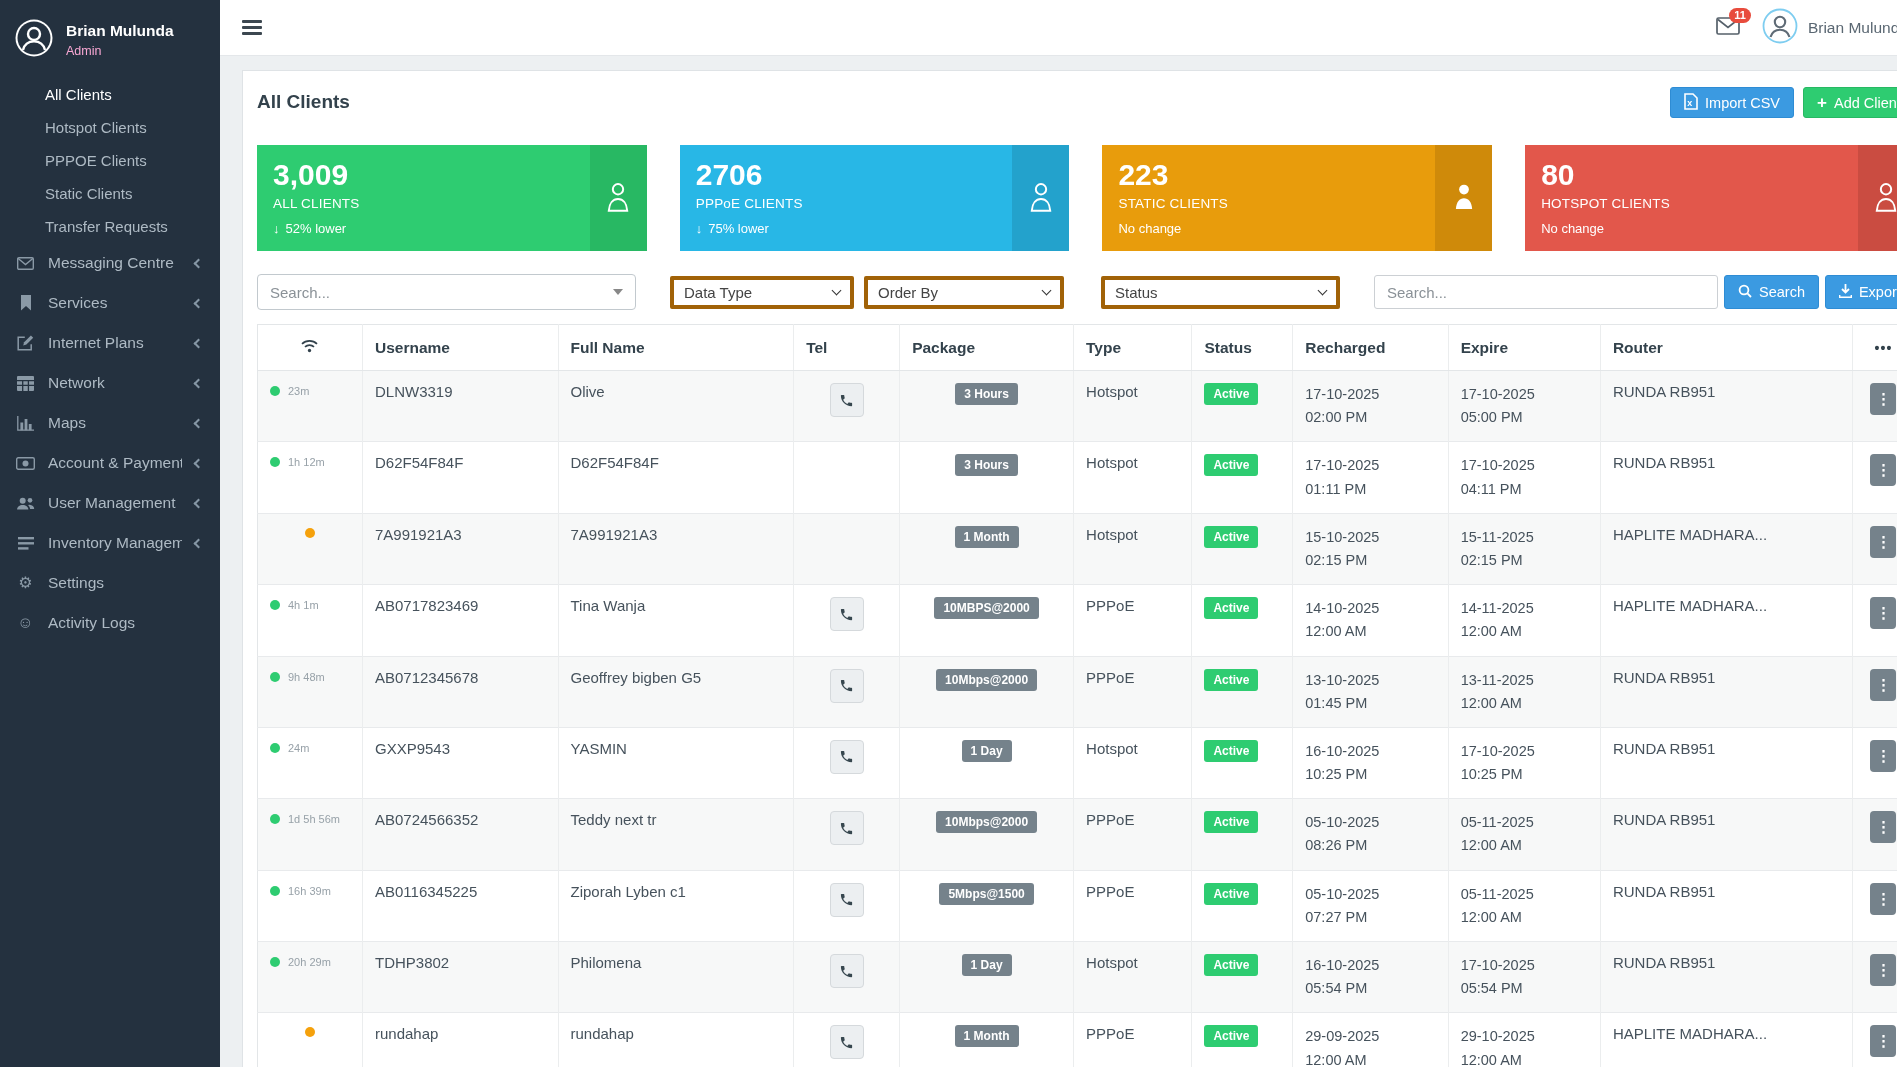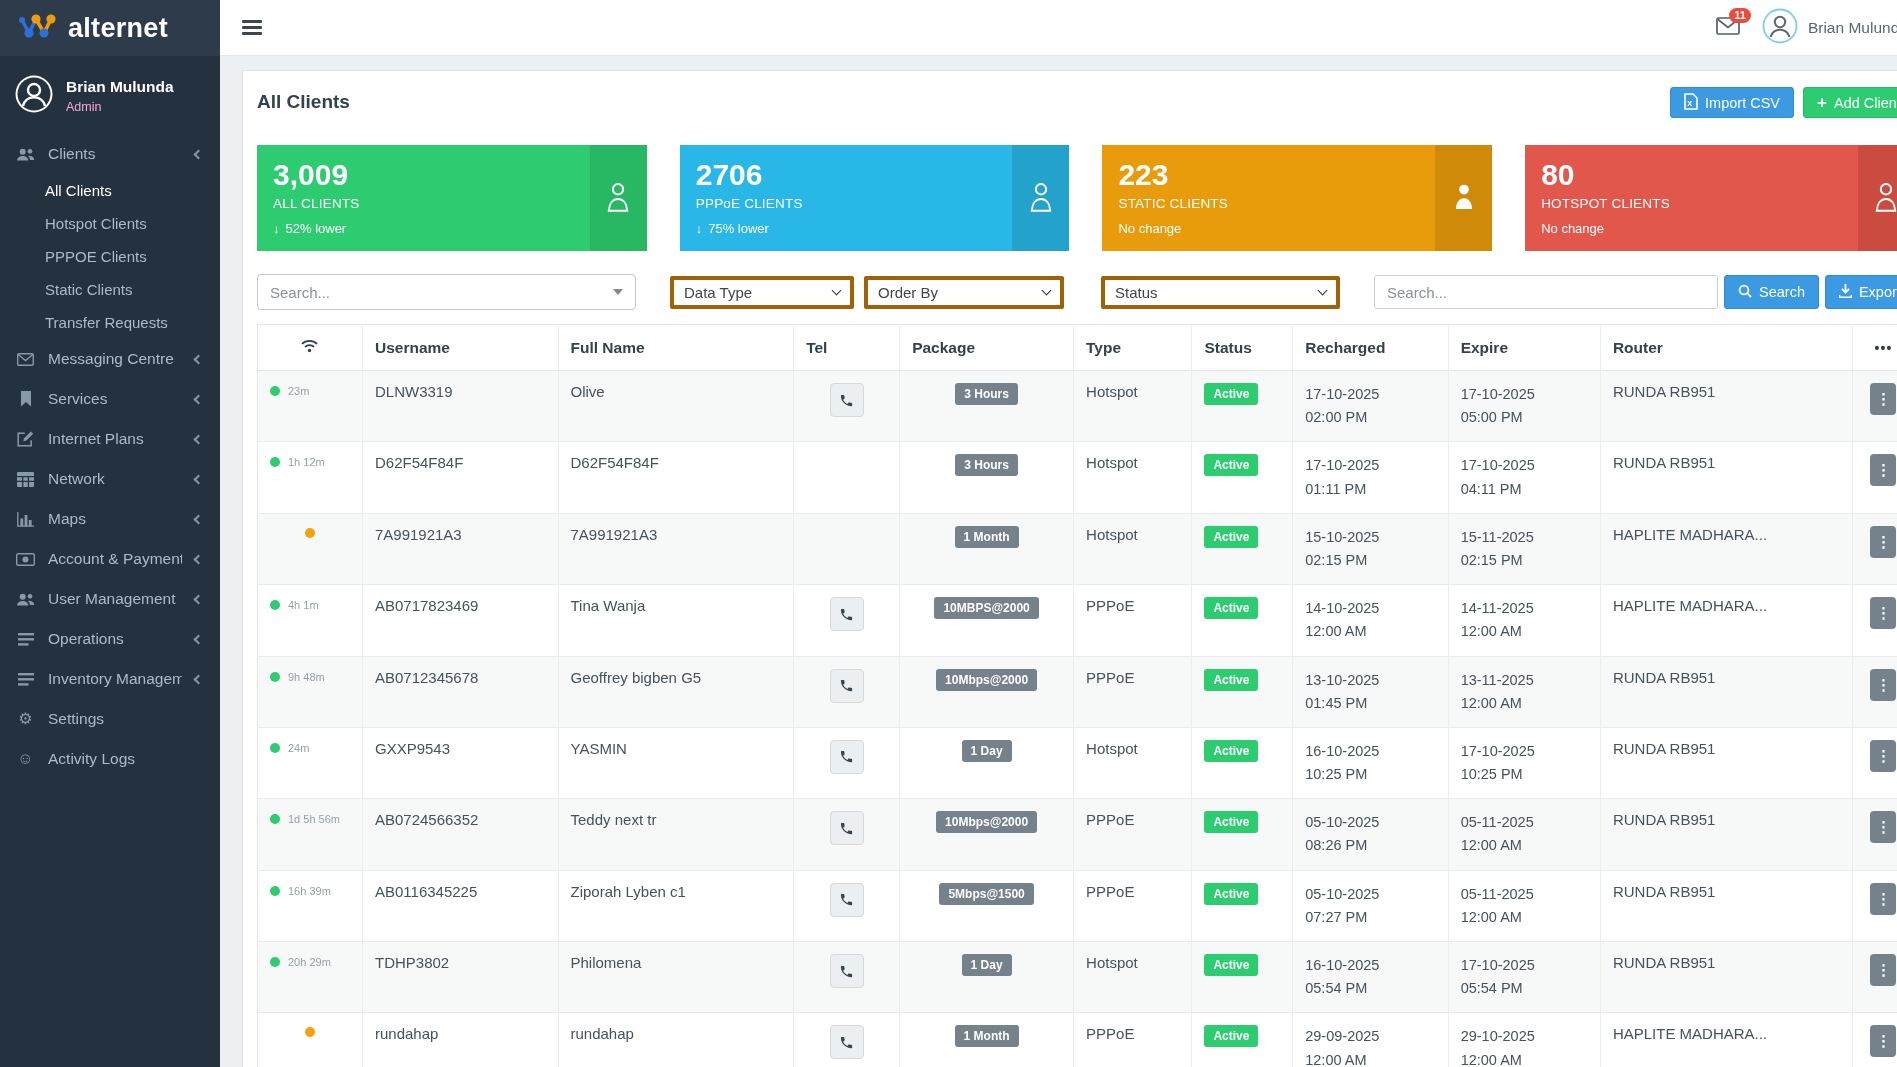--- a/index.html
+++ b/index.html
@@ -92,160 +92,115 @@
   .act-btn { display: inline-flex; align-items: center; justify-content: center; width: 26px; height: 32px; background: #75828b; border-radius: 4px; color: #fff; font-size: 15px; font-weight: bold; cursor: pointer; }
   .dateline { line-height: 1.6; font-size: 14.5px; }
   .ell { letter-spacing: 1px; font-size: 14px; }
 </style>
 </head>
 <body>
 
 <div class="app">
 
   <aside class="sidebar">
-    <div class="logo">
-      <span>
-        <svg width="44" height="28" viewBox="0 0 44 28">
-          <g stroke-linecap="round" fill="none">
-            <path d="M6 8 L13 21" stroke="#2f6fd8" stroke-width="3.6"></path>
-            <path d="M13 21 L20 7" stroke="#2f6fd8" stroke-width="3.6"></path>
-            <path d="M20 7 L28 21" stroke="#ef9b0f" stroke-width="3.6"></path>
-            <path d="M28 21 L35 7" stroke="#ef9b0f" stroke-width="3.6"></path>
-          </g>
-          <circle cx="6" cy="8" r="3" fill="#2f6fd8"></circle>
-          <circle cx="13" cy="21" r="4.6" fill="#2f6fd8"></circle>
-          <circle cx="20" cy="7" r="4.6" fill="#ef9b0f"></circle>
-          <circle cx="28" cy="21" r="4.6" fill="#2f6fd8"></circle>
-          <circle cx="35" cy="7" r="4.6" fill="#ef9b0f"></circle>
-        </svg>
-      </span>
-      <span class="logo-text">alternet</span>
-    </div>
     <div class="user-panel">
       <span class="user-avatar">
         <svg width="40" height="40" viewBox="0 0 40 40">
           <circle cx="20" cy="20" r="18.5" fill="#fff"></circle>
           <circle cx="20" cy="20" r="16.5" fill="#24313f"></circle>
           <circle cx="20" cy="16" r="6" fill="none" stroke="#fff" stroke-width="2.4"></circle>
           <path d="M9 32c1.5-6 5.8-8.6 11-8.6s9.5 2.6 11 8.6" fill="none" stroke="#fff" stroke-width="2.4"></path>
         </svg>
       </span>
       <span>
         <div class="user-name">Brian Mulunda</div>
         <div class="user-role">Admin</div>
       </span>
     </div>
     <nav id="nav">
+        <div class="nav-sub active">All Clients</div>
+        <div class="nav-sub">Hotspot Clients</div>
+        <div class="nav-sub">PPPOE Clients</div>
+        <div class="nav-sub">Static Clients</div>
+        <div class="nav-sub">Transfer Requests</div>
+        <div class="nav-item">
+          <span class="icon">
+            <svg width="17" height="13" viewBox="0 0 17 13">
+              <rect x=".7" y=".7" width="15.6" height="11.6" rx="1.2" fill="none" stroke="currentColor" stroke-width="1.4"></rect>
+              <path d="M1.2 1.5l7.3 6 7.3-6" fill="none" stroke="currentColor" stroke-width="1.4"></path>
+            </svg>
+          </span>
+          <span class="nav-label">Messaging Centre</span>
+          <span class="chev-left"></span>
+        </div>
+        <div class="nav-item">
+          <span class="icon">
+            <svg width="12" height="16" viewBox="0 0 12 16">
+              <path fill="currentColor" d="M1 0h10v15.5L6 11 1 15.5z"></path>
+            </svg>
+          </span>
+          <span class="nav-label">Services</span>
+          <span class="chev-left"></span>
+        </div>
+        <div class="nav-item">
+          <span class="icon">
+            <svg width="17" height="16" viewBox="0 0 17 16">
+              <path fill="none" stroke="currentColor" stroke-width="1.5" d="M14.2 9.2v5.6H1.2V2.2h6.6"></path>
+              <path fill="currentColor" d="M6.2 10.4l.9-3.2 6.8-6.7 2.3 2.3-6.8 6.7z"></path>
+            </svg>
+          </span>
+          <span class="nav-label">Internet Plans</span>
+          <span class="chev-left"></span>
+        </div>
+        <div class="nav-item">
+          <span class="icon">
+            <svg width="17" height="15" viewBox="0 0 17 15">
+              <rect width="17" height="15" rx="1" fill="currentColor"></rect>
+              <g stroke="#24313f" stroke-width="1.3">
+                <path d="M0 4.6h17M0 9.4h17M5.7 4.6V15M11.4 4.6V15"></path>
+              </g>
+            </svg>
+          </span>
+          <span class="nav-label">Network</span>
+          <span class="chev-left"></span>
+        </div>
+        <div class="nav-item">
+          <span class="icon">
+            <svg width="17" height="15" viewBox="0 0 17 15">
+              <path fill="none" stroke="currentColor" stroke-width="1.3" d="M.8 0v14.2H17"></path>
+              <rect x="3.4" y="6.5" width="2.8" height="7.7" fill="currentColor"></rect>
+              <rect x="7.6" y="3" width="2.8" height="11.2" fill="currentColor"></rect>
+              <rect x="11.8" y="8" width="2.8" height="6.2" fill="currentColor"></rect>
+            </svg>
+          </span>
+          <span class="nav-label">Maps</span>
+          <span class="chev-left"></span>
+        </div>
+        <div class="nav-item">
+          <span class="icon">
+            <svg width="19" height="13" viewBox="0 0 19 13">
+              <rect x=".7" y=".7" width="17.6" height="11.6" rx="1.5" fill="none" stroke="currentColor" stroke-width="1.4"></rect>
+              <circle cx="9.5" cy="6.5" r="3" fill="currentColor"></circle>
+            </svg>
+          </span>
+          <span class="nav-label">Account &amp; Payments</span>
+          <span class="chev-left"></span>
+        </div>
         <div class="nav-item">
           <span class="icon">
             <svg width="19" height="15" viewBox="0 0 20 16">
               <g fill="currentColor">
                 <circle cx="7" cy="5" r="3.2"></circle>
                 <path d="M1 14.5c0-3.2 2.7-5 6-5s6 1.8 6 5z"></path>
                 <circle cx="14.8" cy="4.6" r="2.5"></circle>
                 <path d="M14.5 9.4c2.6.3 4.8 1.8 4.8 4.4h-4.4c-.2-1.8-1-3.3-2.3-4.2z"></path>
               </g>
             </svg>
           </span>
-          <span class="nav-label">Clients</span>
-          <span class="chev-left"></span>
-        </div>
-        <div class="nav-sub active">All Clients</div>
-        <div class="nav-sub">Hotspot Clients</div>
-        <div class="nav-sub">PPPOE Clients</div>
-        <div class="nav-sub">Static Clients</div>
-        <div class="nav-sub">Transfer Requests</div>
-        <div class="nav-item">
-          <span class="icon">
-            <svg width="17" height="13" viewBox="0 0 17 13">
-              <rect x=".7" y=".7" width="15.6" height="11.6" rx="1.2" fill="none" stroke="currentColor" stroke-width="1.4"></rect>
-              <path d="M1.2 1.5l7.3 6 7.3-6" fill="none" stroke="currentColor" stroke-width="1.4"></path>
-            </svg>
-          </span>
-          <span class="nav-label">Messaging Centre</span>
-          <span class="chev-left"></span>
-        </div>
-        <div class="nav-item">
-          <span class="icon">
-            <svg width="12" height="16" viewBox="0 0 12 16">
-              <path fill="currentColor" d="M1 0h10v15.5L6 11 1 15.5z"></path>
-            </svg>
-          </span>
-          <span class="nav-label">Services</span>
-          <span class="chev-left"></span>
-        </div>
-        <div class="nav-item">
-          <span class="icon">
-            <svg width="17" height="16" viewBox="0 0 17 16">
-              <path fill="none" stroke="currentColor" stroke-width="1.5" d="M14.2 9.2v5.6H1.2V2.2h6.6"></path>
-              <path fill="currentColor" d="M6.2 10.4l.9-3.2 6.8-6.7 2.3 2.3-6.8 6.7z"></path>
-            </svg>
-          </span>
-          <span class="nav-label">Internet Plans</span>
-          <span class="chev-left"></span>
-        </div>
-        <div class="nav-item">
-          <span class="icon">
-            <svg width="17" height="15" viewBox="0 0 17 15">
-              <rect width="17" height="15" rx="1" fill="currentColor"></rect>
-              <g stroke="#24313f" stroke-width="1.3">
-                <path d="M0 4.6h17M0 9.4h17M5.7 4.6V15M11.4 4.6V15"></path>
-              </g>
-            </svg>
-          </span>
-          <span class="nav-label">Network</span>
-          <span class="chev-left"></span>
-        </div>
-        <div class="nav-item">
-          <span class="icon">
-            <svg width="17" height="15" viewBox="0 0 17 15">
-              <path fill="none" stroke="currentColor" stroke-width="1.3" d="M.8 0v14.2H17"></path>
-              <rect x="3.4" y="6.5" width="2.8" height="7.7" fill="currentColor"></rect>
-              <rect x="7.6" y="3" width="2.8" height="11.2" fill="currentColor"></rect>
-              <rect x="11.8" y="8" width="2.8" height="6.2" fill="currentColor"></rect>
-            </svg>
-          </span>
-          <span class="nav-label">Maps</span>
-          <span class="chev-left"></span>
-        </div>
-        <div class="nav-item">
-          <span class="icon">
-            <svg width="19" height="13" viewBox="0 0 19 13">
-              <rect x=".7" y=".7" width="17.6" height="11.6" rx="1.5" fill="none" stroke="currentColor" stroke-width="1.4"></rect>
-              <circle cx="9.5" cy="6.5" r="3" fill="currentColor"></circle>
-            </svg>
-          </span>
-          <span class="nav-label">Account &amp; Payments</span>
-          <span class="chev-left"></span>
-        </div>
-        <div class="nav-item">
-          <span class="icon">
-            <svg width="19" height="15" viewBox="0 0 20 16">
-              <g fill="currentColor">
-                <circle cx="7" cy="5" r="3.2"></circle>
-                <path d="M1 14.5c0-3.2 2.7-5 6-5s6 1.8 6 5z"></path>
-                <circle cx="14.8" cy="4.6" r="2.5"></circle>
-                <path d="M14.5 9.4c2.6.3 4.8 1.8 4.8 4.4h-4.4c-.2-1.8-1-3.3-2.3-4.2z"></path>
-              </g>
-            </svg>
-          </span>
           <span class="nav-label">User Management</span>
-          <span class="chev-left"></span>
-        </div>
-        <div class="nav-item">
-          <span class="icon">
-            <svg width="16" height="13" viewBox="0 0 16 13">
-              <g fill="currentColor">
-                <rect width="16" height="2.4"></rect>
-                <rect y="5.1" width="16" height="2.4"></rect>
-                <rect y="10.2" width="10.5" height="2.4"></rect>
-              </g>
-            </svg>
-          </span>
-          <span class="nav-label">Operations</span>
           <span class="chev-left"></span>
         </div>
         <div class="nav-item">
           <span class="icon">
             <svg width="16" height="13" viewBox="0 0 16 13">
               <g fill="currentColor">
                 <rect width="16" height="2.4"></rect>
                 <rect y="5.1" width="16" height="2.4"></rect>
                 <rect y="10.2" width="10.5" height="2.4"></rect>
               </g>

